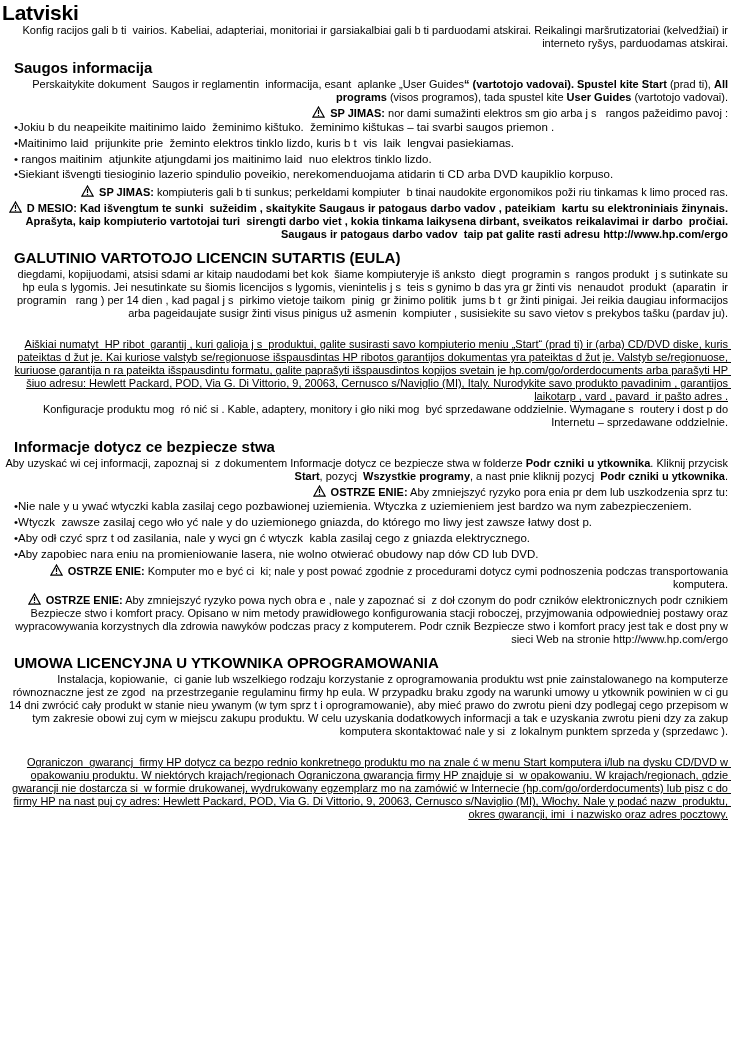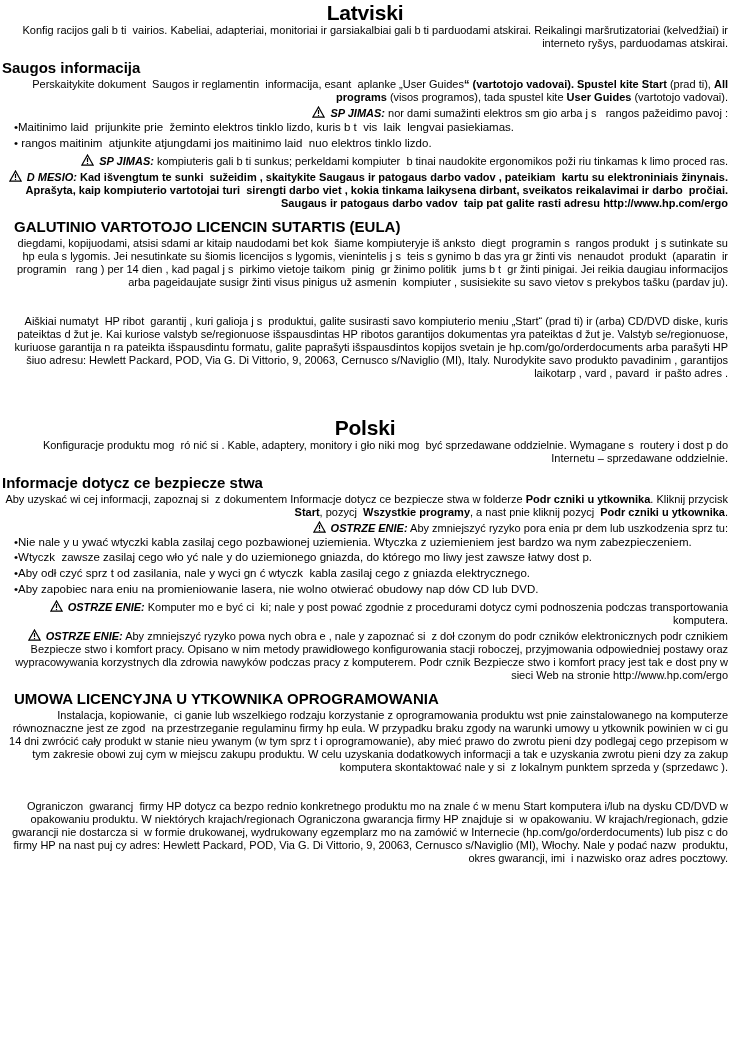--- a/index.html
+++ b/index.html
@@ -3,30 +3,30 @@
 <meta charset="utf-8">
 <style>
   html,body{margin:0;padding:0;background:#ffffff;}
   body{
     width:731px;min-height:1059px;
     font-family:"Liberation Sans",sans-serif;
     color:#000;box-sizing:border-box;
     padding:1px 3px 0 2px;overflow:hidden;
   }
   .doc p, .doc div.bullet{white-space:pre-wrap;}
-  h1{font-size:21px;line-height:23px;margin:0;font-weight:bold;letter-spacing:-0.2px;text-align:center;}
+  h1{font-size:21px;line-height:23px;margin:0;font-weight:bold;letter-spacing:-0.2px;}
   h1.sep{margin-top:36px;}
-  h2{font-size:15px;line-height:18px;margin:9px 0 1px;font-weight:bold;}
+  h2{font-size:15px;line-height:18px;margin:9px 12px 1px;font-weight:bold;}
   h2.caps{font-size:15px;margin:8px 12px 1px;}
   p{font-size:11px;line-height:13px;margin:0;text-align:right;}
-  p.gap{margin-top:26px;}
+  p.gap{margin-top:18px;text-decoration:underline;}
   .b{font-weight:bold;}
   .i{}
   .warn{margin-top:2px;}
-  .warn .wlabel{font-weight:bold;font-style:italic;}
+  .warn .wlabel{font-weight:bold;}
   .warn.bold-all{font-weight:bold;}
   .bullets{margin-left:12px;}
   .bullet{font-size:11.5px;line-height:15.8px;padding-left:6px;text-indent:-6px;}
   .wicon{display:inline-block;vertical-align:-1px;margin-right:5px;}
   .wicon svg{display:block;}
 </style>
 </head>
 <body>
 
 <div class="doc">
@@ -36,41 +36,42 @@
 
   <h2>Saugos informacija</h2>
   <p><span>Perskaitykite dokument  </span><span class="i">Saugos ir reglamentin  informacija</span><span>, esant  aplanke „User Guides</span><span class="b">“ (vartotojo vadovai). Spustel kite </span><span class="b">Start</span><span> (prad ti), </span><span class="b">All programs</span><span> (visos programos), tada spustel kite </span><span class="b">User Guides</span><span> (vartotojo vadovai).</span></p>
 
   <p class="warn"><span class="wicon"><svg width="13" height="12" viewBox="0 0 13 12">
           <path d="M6.5 1 L12.2 11.2 H0.8 Z" fill="none" stroke="#000" stroke-width="1.2" stroke-linejoin="miter"></path>
           <rect x="5.9" y="4" width="1.2" height="4" fill="#000"></rect>
           <rect x="5.9" y="9" width="1.2" height="1.2" fill="#000"></rect>
         </svg></span><span class="wlabel">SP JIMAS:</span><span> nor dami sumažinti elektros sm gio arba j s   rangos pažeidimo pavoj :</span></p>
   <div class="bullets">
+    <div class="bullet"><span>•</span><span>Jokiu b du neapeikite maitinimo laido  žeminimo kištuko.  žeminimo kištukas – tai svarbi saugos priemon .</span></div>
     <div class="bullet"><span>•</span><span>Maitinimo laid  prijunkite prie  žeminto elektros tinklo lizdo, kuris b t  vis  laik  lengvai pasiekiamas.</span></div>
     <div class="bullet"><span>•</span><span> rangos maitinim  atjunkite atjungdami jos maitinimo laid  nuo elektros tinklo lizdo.</span></div>
+    <div class="bullet"><span>•</span><span>Siekiant išvengti tiesioginio lazerio spindulio poveikio, nerekomenduojama atidarin ti CD arba DVD kaupiklio korpuso.</span></div>
   </div>
 
   <p class="warn"><span class="wicon"><svg width="13" height="12" viewBox="0 0 13 12">
           <path d="M6.5 1 L12.2 11.2 H0.8 Z" fill="none" stroke="#000" stroke-width="1.2"></path>
           <rect x="5.9" y="4" width="1.2" height="4" fill="#000"></rect>
           <rect x="5.9" y="9" width="1.2" height="1.2" fill="#000"></rect>
         </svg></span><span class="wlabel">SP JIMAS:</span><span> kompiuteris gali b ti sunkus; perkeldami kompiuter  b tinai naudokite ergonomikos poži riu tinkamas k limo proced ras.</span></p>
 
   <p class="warn bold-all"><span class="wicon"><svg width="13" height="12" viewBox="0 0 13 12">
           <path d="M6.5 1 L12.2 11.2 H0.8 Z" fill="none" stroke="#000" stroke-width="1.2"></path>
           <rect x="5.9" y="4" width="1.2" height="4" fill="#000"></rect>
           <rect x="5.9" y="9" width="1.2" height="1.2" fill="#000"></rect>
         </svg></span><span class="wlabel">D MESIO:</span><span> Kad išvengtum te sunki  sužeidim , skaitykite Saugaus ir patogaus darbo vadov , pateikiam  kartu su elektroniniais žinynais. Aprašyta, kaip kompiuterio vartotojai turi  sirengti darbo viet , kokia tinkama laikysena dirbant, sveikatos reikalavimai ir darbo  pročiai. Saugaus ir patogaus darbo vadov  taip pat galite rasti adresu http://www.hp.com/ergo</span></p>
 
   <h2 class="caps">GALUTINIO VARTOTOJO LICENCIN  SUTARTIS (EULA)</h2>
   <p> diegdami, kopijuodami, atsisi sdami ar kitaip naudodami bet kok  šiame kompiuteryje iš anksto  diegt  programin s  rangos produkt  j s sutinkate su hp eula s lygomis. Jei nesutinkate su šiomis licencijos s lygomis, vienintelis j s  teis s gynimo b das yra gr žinti vis  nenaudot  produkt  (aparatin  ir programin   rang ) per 14 dien , kad pagal j s  pirkimo vietoje taikom  pinig  gr žinimo politik  jums b t  gr žinti pinigai. Jei reikia daugiau informacijos arba pageidaujate susigr žinti visus pinigus už asmenin  kompiuter , susisiekite su savo vietov s prekybos tašku (pardav ju).</p>
   <p class="gap">Aiškiai numatyt  HP ribot  garantij , kuri galioja j s  produktui, galite susirasti savo kompiuterio meniu „Start“ (prad ti) ir (arba) CD/DVD diske, kuris pateiktas d žut je. Kai kuriose valstyb se/regionuose išspausdintas HP ribotos garantijos dokumentas yra pateiktas d žut je. Valstyb se/regionuose, kuriuose garantija n ra pateikta išspausdintu formatu, galite paprašyti išspausdintos kopijos svetain je hp.com/go/orderdocuments arba parašyti HP šiuo adresu: Hewlett Packard, POD, Via G. Di Vittorio, 9, 20063, Cernusco s/Naviglio (MI), Italy. Nurodykite savo produkto pavadinim , garantijos laikotarp , vard , pavard  ir pašto adres .</p>
 
-  <h1 class="sep">Polski</h1>
   <p>Konfiguracje produktu mog  ró nić si . Kable, adaptery, monitory i gło niki mog  być sprzedawane oddzielnie. Wymagane s  routery i dost p do Internetu – sprzedawane oddzielnie.</p>
 
   <h2>Informacje dotycz ce bezpiecze stwa</h2>
   <p><span>Aby uzyskać wi cej informacji, zapoznaj si  z dokumentem </span><span class="i">Informacje dotycz ce bezpiecze stwa</span><span> w folderze </span><span class="b">Podr czniki u ytkownika</span><span>. Kliknij przycisk </span><span class="b">Start</span><span>, pozycj  </span><span class="b">Wszystkie programy</span><span>, a nast pnie kliknij pozycj  </span><span class="b">Podr czniki u ytkownika</span><span>.</span></p>
 
   <p class="warn"><span class="wicon"><svg width="13" height="12" viewBox="0 0 13 12">
           <path d="M6.5 1 L12.2 11.2 H0.8 Z" fill="none" stroke="#000" stroke-width="1.2"></path>
           <rect x="5.9" y="4" width="1.2" height="4" fill="#000"></rect>
           <rect x="5.9" y="9" width="1.2" height="1.2" fill="#000"></rect>
         </svg></span><span class="wlabel">OSTRZE ENIE:</span><span> Aby zmniejszyć ryzyko pora enia pr dem lub uszkodzenia sprz tu:</span></p>

